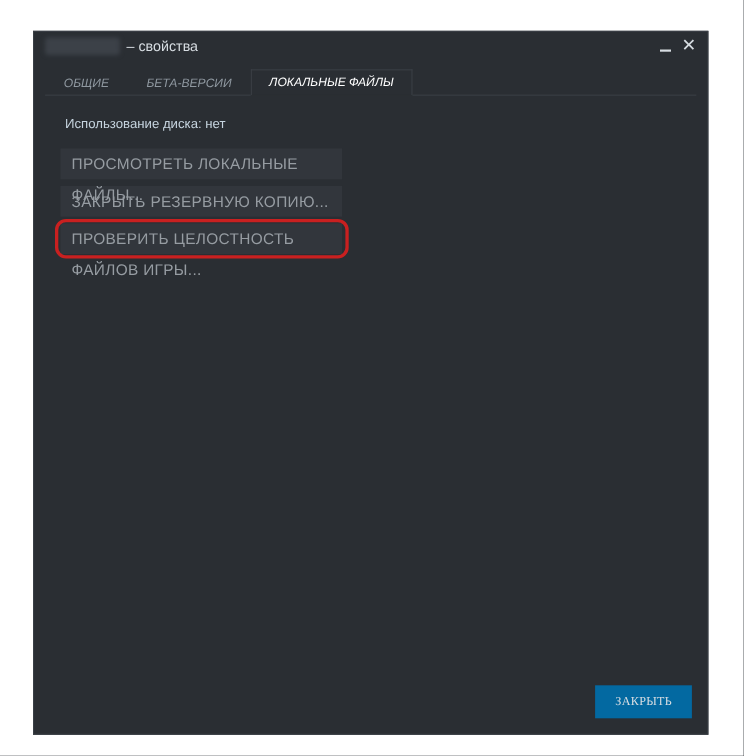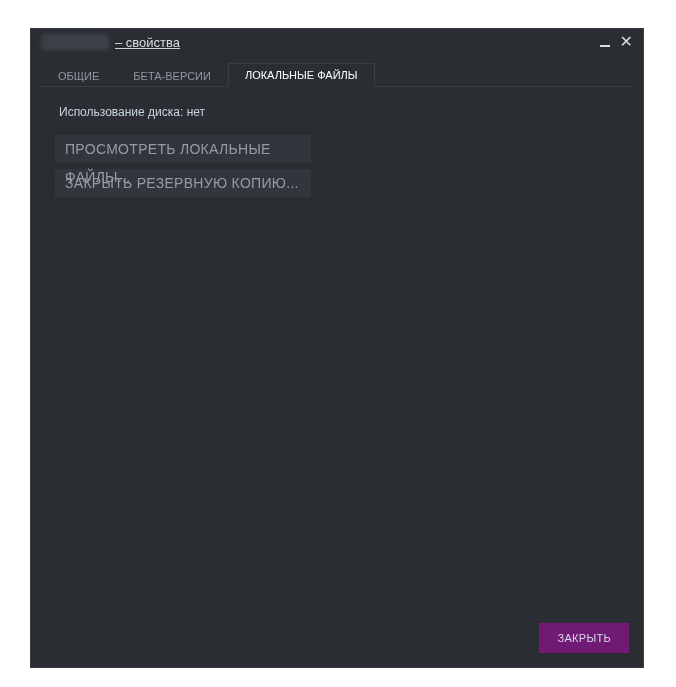--- a/index.html
+++ b/index.html
@@ -27,23 +27,22 @@
     }
     .titlebar {
       height: 26px;
       display: flex;
       align-items: center;
       justify-content: space-between;
       padding: 0 10px 0 10px;
     }
     .titlebar-left {
       display: flex;
-      align-items: center;
+      align-items: flex-start;
       gap: 6px;
-      text-decoration: underline;
     }
     .title-blur {
       width: 68px;
       height: 16px;
       background: #3c4148;
       border-radius: 3px;
       filter: blur(2px);
     }
     .title-text {
       color: #d7dde2;
@@ -78,20 +77,21 @@
     .tab {
       padding: 0 16px;
       display: flex;
       align-items: center;
       font-size: 11px;
       color: #8f98a0;
       cursor: pointer;
       border: 1px solid transparent;
       border-bottom: none;
       margin-bottom: -1px;
+      font-style: italic;
     }
     .tab.active {
       background: #2a2e33;
       border: 1px solid #3a3f45;
       border-bottom: 1px solid #2a2e33;
       color: #ffffff;
     }
     .tab-content {
       padding: 18px 24px;
     }
@@ -131,27 +131,27 @@
       border: 3px solid #c92020;
       border-radius: 10px;
       pointer-events: none;
     }
     .footer {
       position: absolute;
       right: 14px;
       bottom: 14px;
     }
     .close-button {
-      background: #701a75;
+      background: #0369a1;
       color: #d7dde2;
       font-size: 11px;
       border: none;
       padding: 9px 18px;
       cursor: pointer;
-      font-family: Liberation Sans, sans-serif;
+      font-family: Liberation Serif, serif;
       letter-spacing: 0.3px;
     }
   </style>
 </head>
 <body>
 
 <div class="dialog">
   <div class="titlebar">
     <div class="titlebar-left">
       <div class="title-blur"></div>
@@ -168,18 +168,22 @@
     <div class="tab">БЕТА-ВЕРСИИ</div>
     <div class="tab active">ЛОКАЛЬНЫЕ ФАЙЛЫ</div>
   </div>
 
   <div class="tab-content">
     <div class="disk-usage">Использование диска: нет</div>
 
     <button class="action-button">ПРОСМОТРЕТЬ ЛОКАЛЬНЫЕ ФАЙЛЫ...</button>
     <button class="action-button">ЗАКРЫТЬ РЕЗЕРВНУЮ КОПИЮ...</button>
 
+    <div class="highlight-wrap">
+      <button class="action-button" style="margin-bottom:0;">ПРОВЕРИТЬ ЦЕЛОСТНОСТЬ ФАЙЛОВ ИГРЫ...</button>
+      <div class="highlight-ring"></div>
+    </div>
   </div>
 
   <div class="footer">
     <button class="close-button">ЗАКРЫТЬ</button>
   </div>
 </div>
 
 </body></html>

